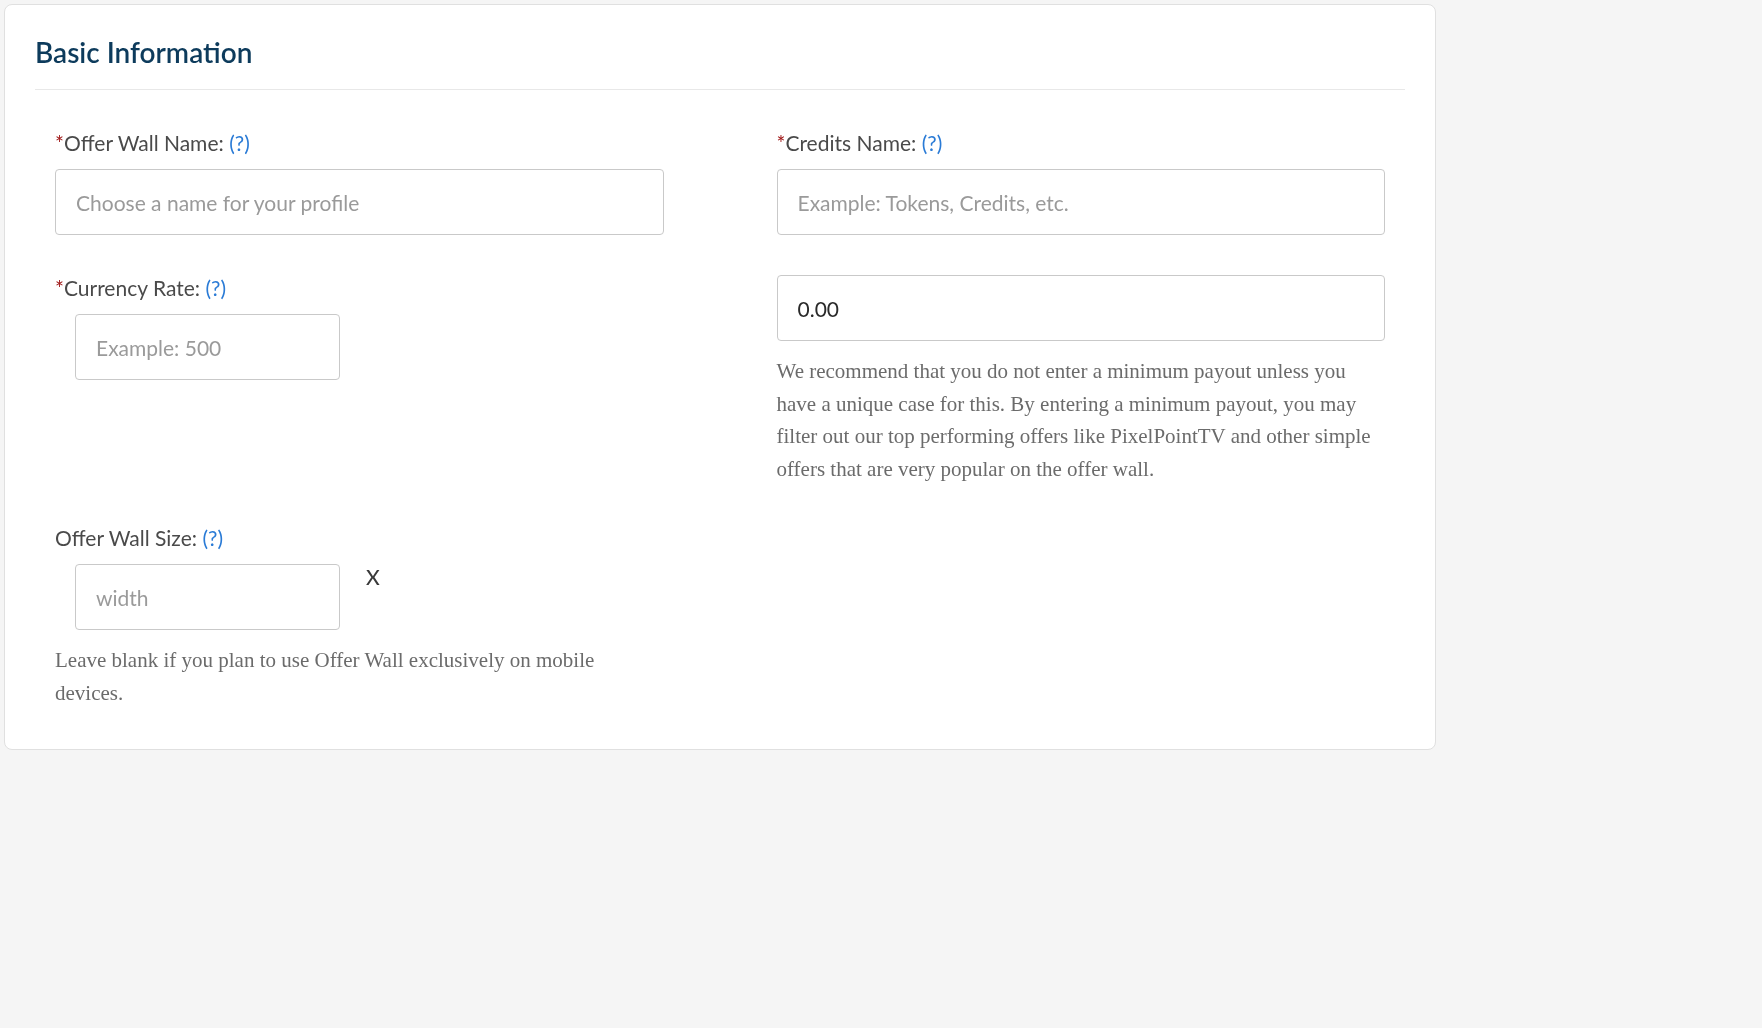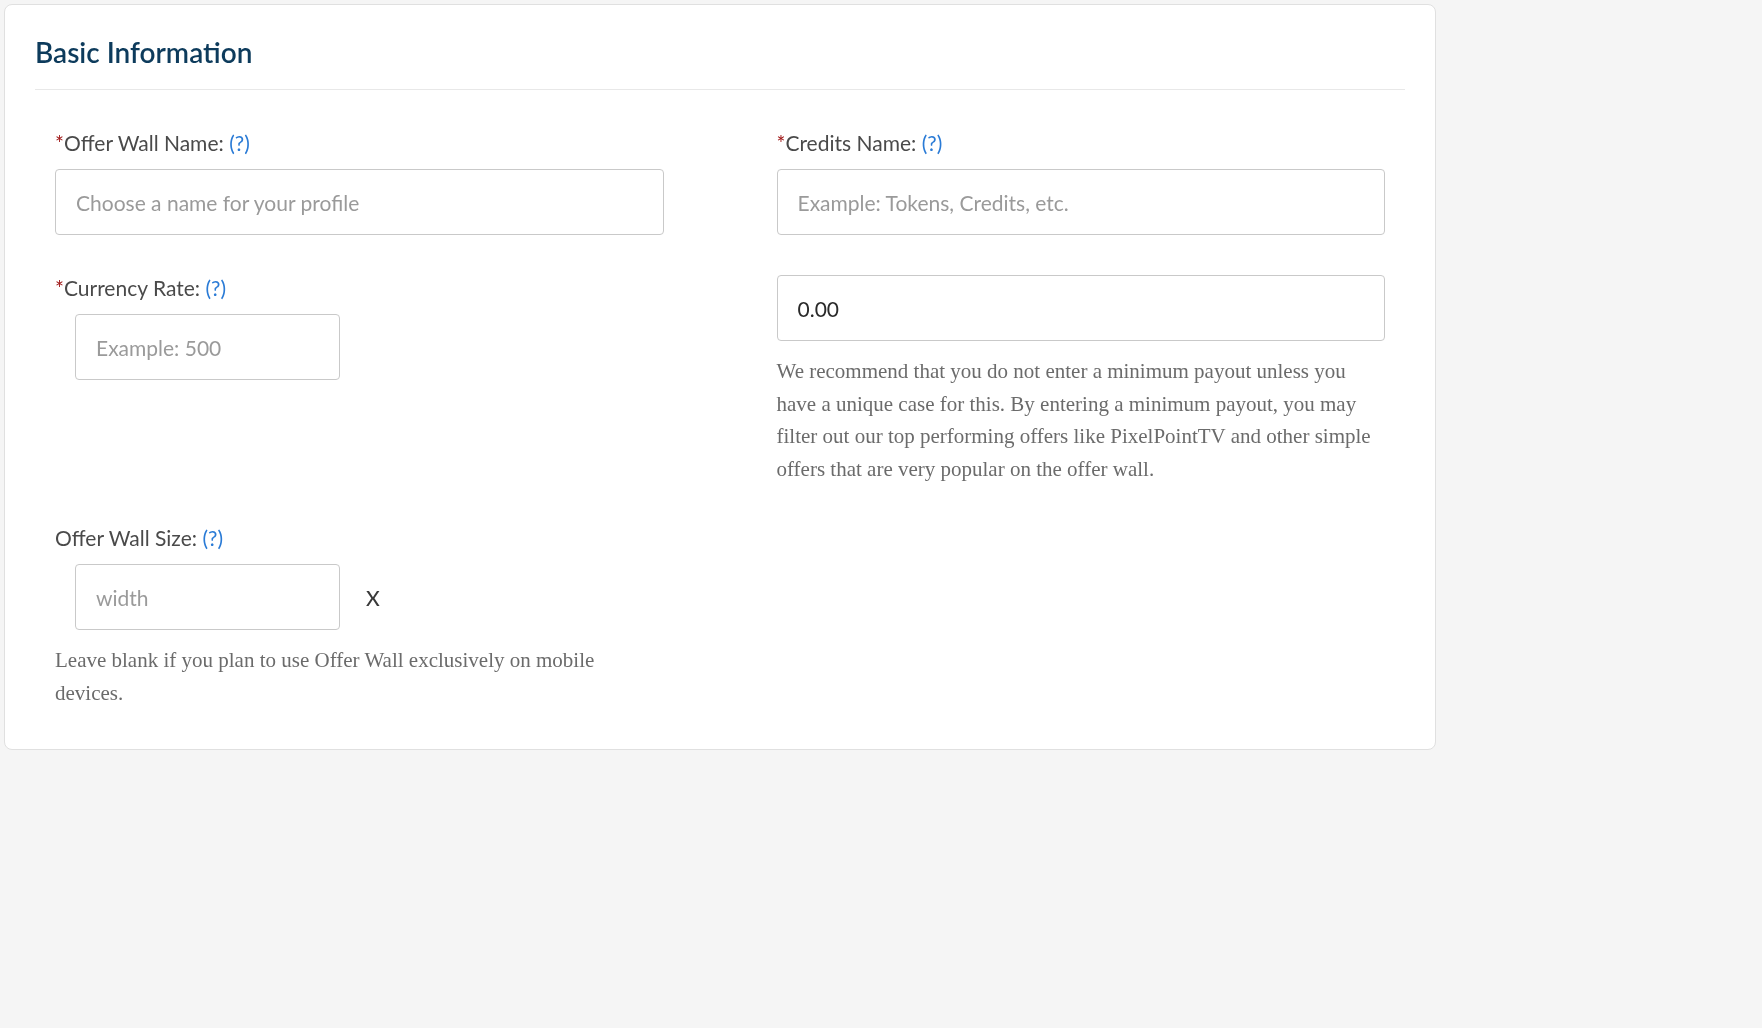--- a/index.html
+++ b/index.html
@@ -74,21 +74,21 @@
     }
     .helper-text {
       font-size: 21px;
       color: #6b6b6b;
       margin-top: 14px;
       line-height: 1.55;
       font-family: Liberation Serif, serif;
     }
     .size-row {
       display: flex;
-      align-items: center;
+      align-items: flex-start;
       gap: 26px;
     }
     .size-sep {
       font-size: 21px;
       color: #3a3a3a;
       font-weight: 500;
     }
   </style>
 </head>
 <body>

